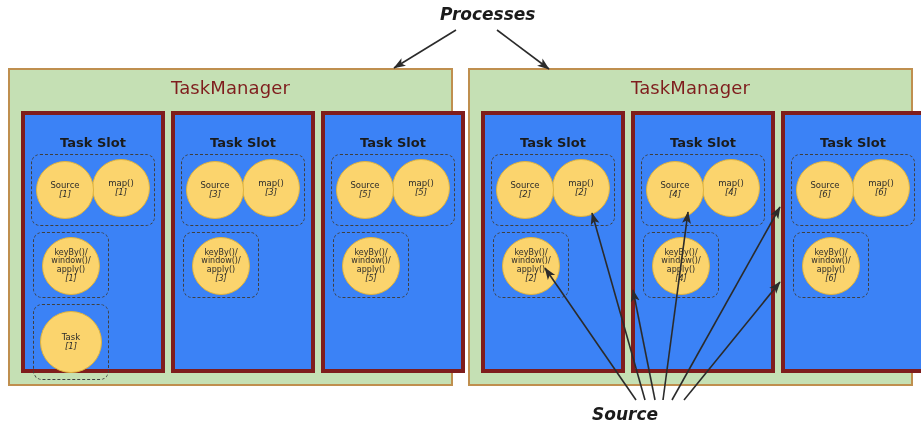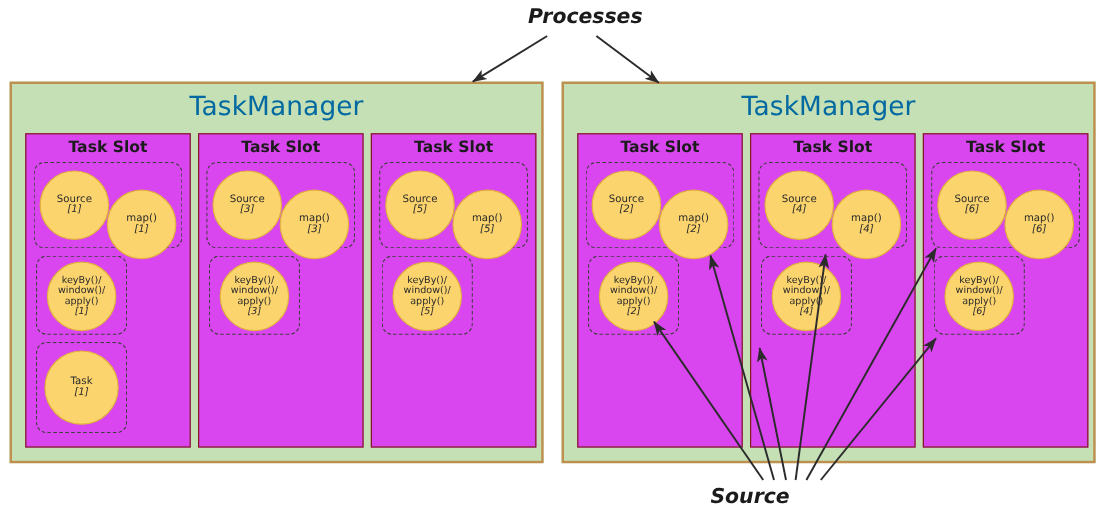--- a/index.html
+++ b/index.html
@@ -49,43 +49,43 @@
     border: 2px solid #bf8f4f;
     box-sizing: border-box;
     top: 68px;
     height: 318px;
   }
   #tm-left  { left: 8px;   width: 445px; }
   #tm-right { left: 468px; width: 445px; }
 
   .tm-title {
     text-align: center;
-    font-size: 22px;
-    color: #0369a1;
+    font-size: 18px;
+    color: #7f1d1d;
     margin-top: 7px;
     letter-spacing: .1px;
   }
 
   
   .slots {
     position: absolute;
     left: 11px;
     right: 11px;
     top: 41px;
     bottom: 11px;
     display: flex;
     gap: 6px;
   }
   .taskslot {
     flex: 1 1 0;
-    background: #d946ef;
-    border: 1px solid #7f1d1d;
+    background: #3b82f6;
+    border: 4px solid #7f1d1d;
     box-sizing: border-box;
     position: relative;
-    padding: 4px 0 0 0;
+    padding: 20px 0 0 0;
   }
   .ts-title {
     text-align: center;
     font-size: 13px;
     font-weight: bold;
     color: #1b1b1b;
     margin-bottom: 4px;
   }
   .ts-body {
     padding: 0 6px;
@@ -135,21 +135,21 @@
     box-sizing: border-box;
   }
   .op .sub { font-style: italic; }
   .op-src {
     width: 58px; height: 58px;
     left: 4px; top: 6px;
     z-index: 2;
   }
   .op-map {
     width: 58px; height: 58px;
-    left: 60px; top: 22px;
+    left: 60px; top: 4px;
     z-index: 1;
   }
   .op-win {
     width: 58px; height: 58px;
     left: 8px; top: 4px;
     font-size: 8px;
   }
   .op-sink {
     width: 62px; height: 62px;
     left: 6px; top: 6px;

